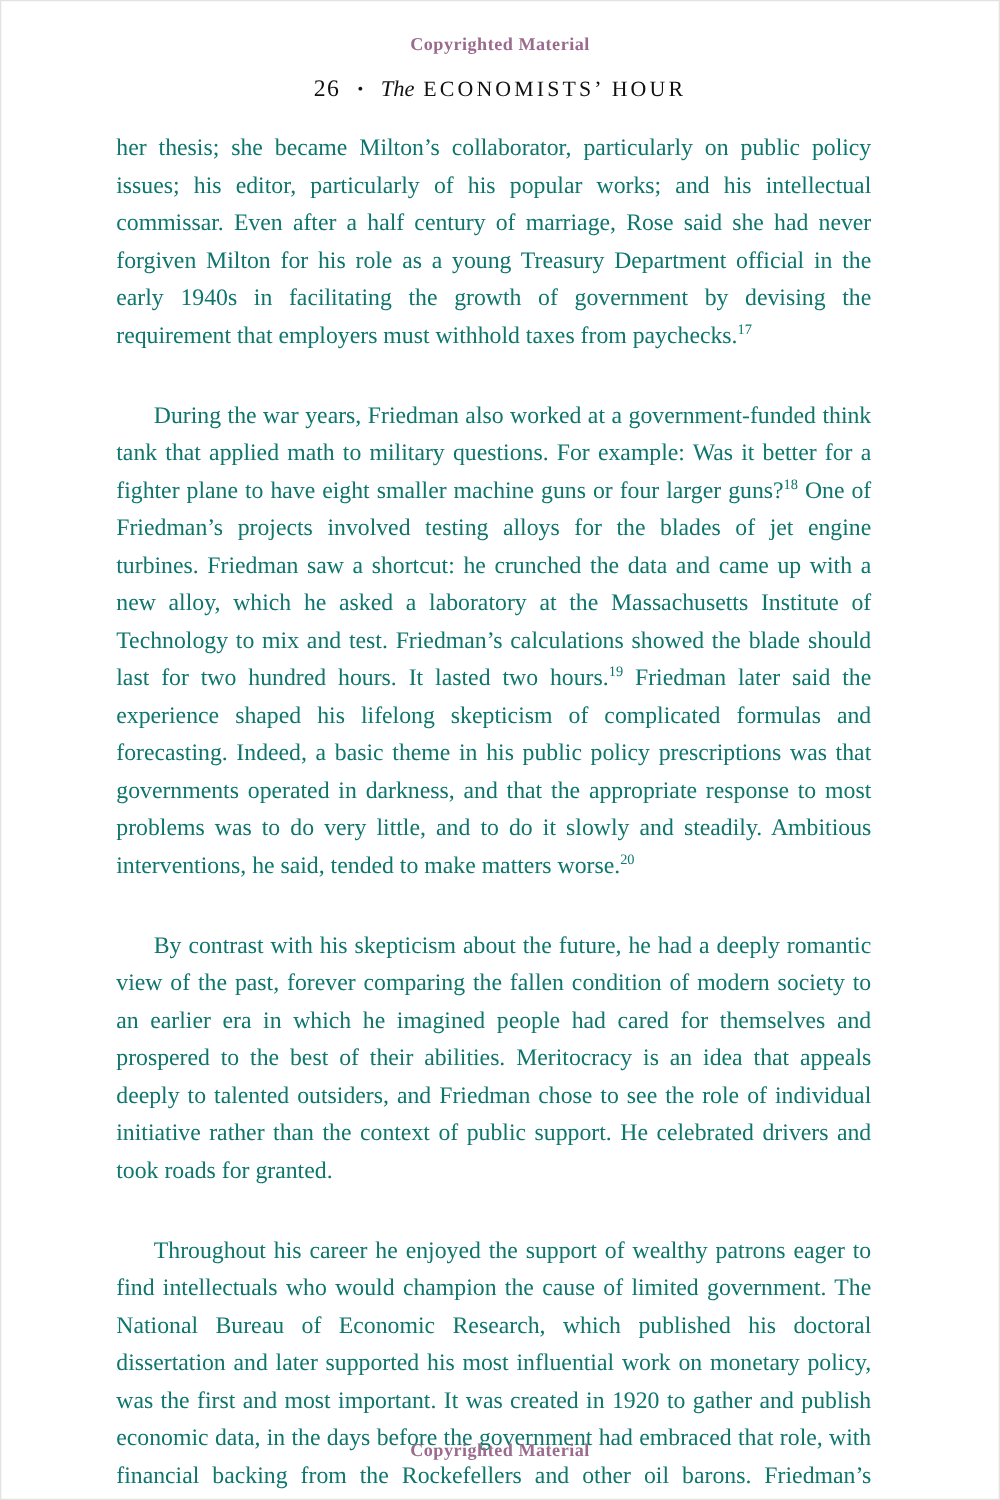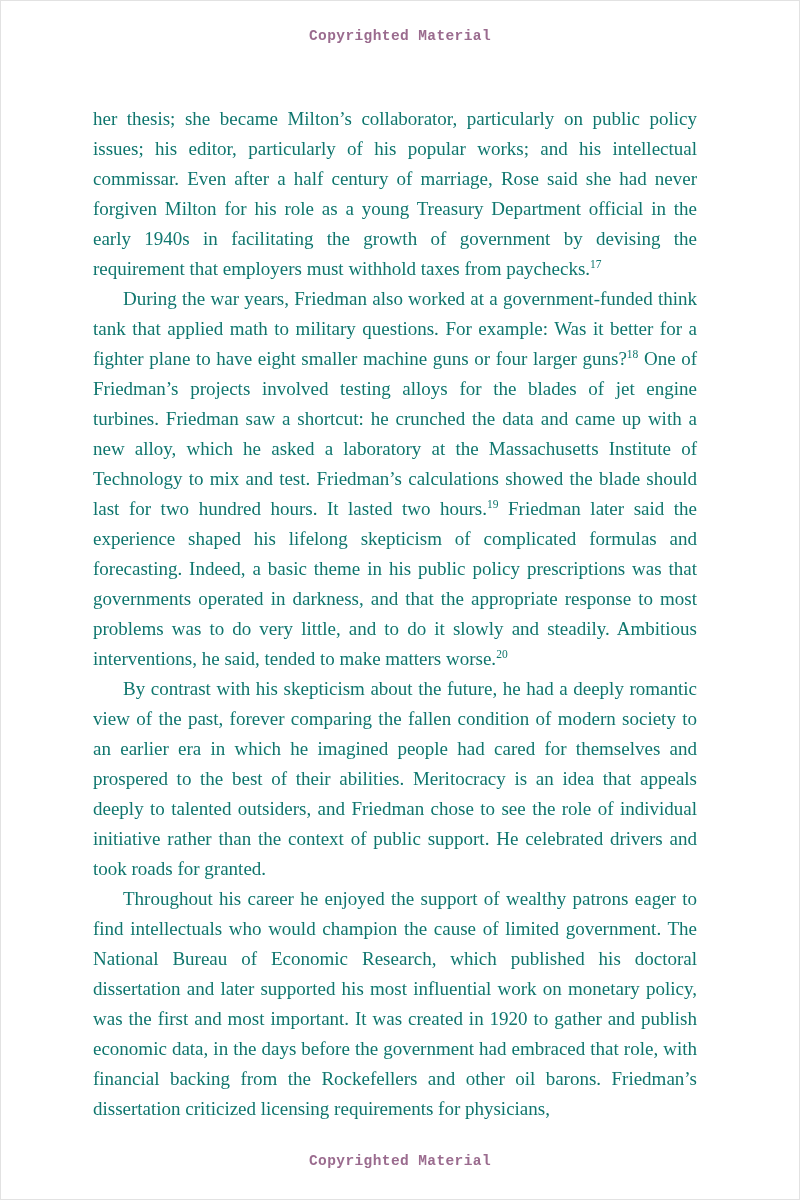--- a/index.html
+++ b/index.html
@@ -16,21 +16,21 @@
     border: 1px solid #e2e2e2;
     font-family: "Liberation Serif", serif;
     color: #1a1a1a;
     overflow: hidden;
   }
   .copyright {
     position: absolute;
     left: 0;
     width: 100%;
     text-align: center;
-    font-family: Liberation Mono, monospace;
+    font-family: Liberation Serif, serif;
     font-size: 14.5px;
     font-weight: 600;
     letter-spacing: 0.4px;
   }
   .copyright-top { top: 27px; }
   .copyright-bottom { top: 1152px; }
 
   .running-head {
     position: absolute;
     top: 60px;
@@ -69,36 +69,40 @@
     font-size: 19px;
     line-height: 30px;
     color: #151515;
   }
   .body-text p {
     margin: 0;
     padding: 0;
   }
   .body-text p.indent {
     text-indent: 30px;
+    margin-top: 34px;
   }
   .body-text sup {
     font-size: 11.5px;
     line-height: 0;
     position: relative;
     top: -7px;
     vertical-align: baseline;
   }
 </style>
 </head>
 <body>
 
 <div class="page">
 
   <div class="copyright copyright-top" style="color: rgb(154, 107, 142);">Copyrighted Material</div>
 
+  <div class="running-head">
+    <span class="page-num">26</span><span class="bullet">•</span><span class="head-italic">The</span><span class="head-caps">ECONOMISTS’ HOUR</span>
+  </div>
 
   <div class="body-text" style="color: #0f766e;">
       <p class=""><span>her thesis; she became Milton’s collaborator, particularly on public policy issues; his editor, particularly of his popular works; and his intellectual commissar. Even after a half century of marriage, Rose said she had never forgiven Milton for his role as a young Treasury Department official in the early 1940s in facilitating the growth of government by devising the requirement that employers must withhold taxes from paychecks.</span><sup>17</sup></p>
       <p class="indent"><span>During the war years, Friedman also worked at a government-funded think tank that applied math to military questions. For example: Was it better for a fighter plane to have eight smaller machine guns or four larger guns?</span><sup>18</sup><span> One of Friedman’s projects involved testing alloys for the blades of jet engine turbines. Friedman saw a shortcut: he crunched the data and came up with a new alloy, which he asked a laboratory at the Massachusetts Institute of Technology to mix and test. Friedman’s calculations showed the blade should last for two hundred hours. It lasted two hours.</span><sup>19</sup><span> Friedman later said the experience shaped his lifelong skepticism of complicated formulas and forecasting. Indeed, a basic theme in his public policy prescriptions was that governments operated in darkness, and that the appropriate response to most problems was to do very little, and to do it slowly and steadily. Ambitious interventions, he said, tended to make matters worse.</span><sup>20</sup></p>
       <p class="indent"><span>By contrast with his skepticism about the future, he had a deeply romantic view of the past, forever comparing the fallen condition of modern society to an earlier era in which he imagined people had cared for themselves and prospered to the best of their abilities. Meritocracy is an idea that appeals deeply to talented outsiders, and Friedman chose to see the role of individual initiative rather than the context of public support. He celebrated drivers and took roads for granted.</span></p>
       <p class="indent"><span>Throughout his career he enjoyed the support of wealthy patrons eager to find intellectuals who would champion the cause of limited government. The National Bureau of Economic Research, which published his doctoral dissertation and later supported his most influential work on monetary policy, was the first and most important. It was created in 1920 to gather and publish economic data, in the days before the government had embraced that role, with financial backing from the Rockefellers and other oil barons. Friedman’s dissertation criticized licensing requirements for physicians,</span></p>
     </div>
 
   <div class="copyright copyright-bottom" style="color: rgb(154, 107, 142);">Copyrighted Material</div>
 

